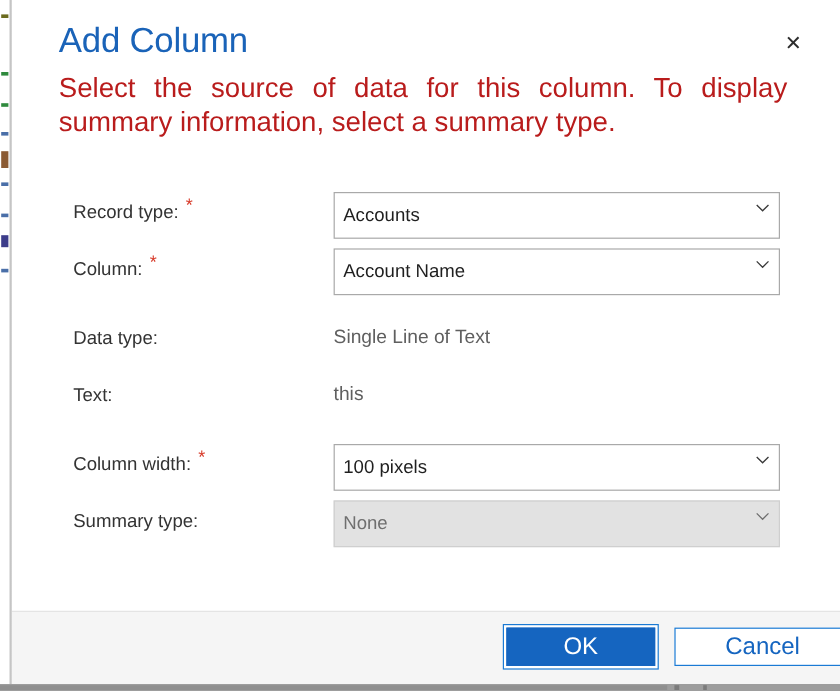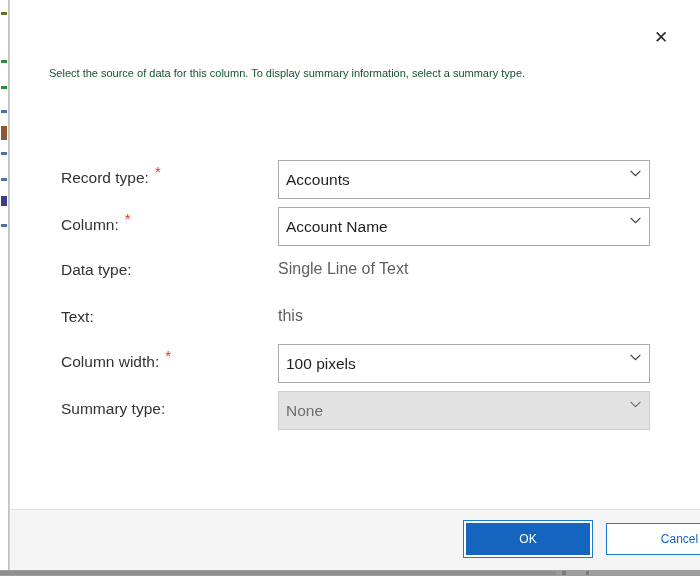--- a/index.html
+++ b/index.html
@@ -92,39 +92,39 @@
     color: #2c2c2c;
     font-size: 17px;
     line-height: 1;
     font-family: "DejaVu Sans", sans-serif;
   }
   .dlg-desc {
     position: absolute;
     left: 39px;
     top: 59px;
     width: 607px;
-    font-size: 11px;
+    font-size: 23px;
     line-height: 28px;
-    color: #14532d;
+    color: #b91c1c;
     text-align: justify;
     text-justify: inter-word;
   }
 
   
   .form {
     position: absolute;
     left: 0;
     top: 160px;
     width: 690px;
   }
   .row {
     position: relative;
     height: 35px;
   }
-  .row.gap-top { margin-top: 10px; }
+  .row.gap-top { margin-top: 23px; }
   .row.gap-small { margin-top: 12px; }
 
   .lbl {
     position: absolute;
     left: 51px;
     top: 0;
     height: 35px;
     line-height: 35px;
     font-size: 15.5px;
     color: #333333;
@@ -200,28 +200,27 @@
     height: 60px;
     background: #f5f5f5;
     border-top: 1px solid #e4e4e4;
   }
   .btn {
     position: absolute;
     top: 13px;
     height: 32px;
     box-sizing: border-box;
     font-family: "Liberation Sans", sans-serif;
-    font-size: 12px;
+    font-size: 20px;
     cursor: pointer;
     display: flex;
     align-items: center;
     justify-content: center;
     border-radius: 0;
     padding: 0;
-    margin-left: 44px;
   }
   .btn-ok {
     left: 412px;
     width: 124px;
     background: #1565c0;
     color: #ffffff;
     border: 1px solid #1565c0;
     box-shadow: 0 0 0 2px #ffffff, 0 0 0 3px #1a7ad4;
   }
   .btn-cancel {
@@ -251,20 +250,21 @@
 <div id="bg-edge"></div>
 
 <div id="bg-bottom-scroll">
   <div class="thumb" style="left:0px; width:556px; background:#8f8f8f;"></div>
   <div class="thumb" style="left:562px; width:4px;"></div>
   <div class="thumb" style="left:586px; width:3px;"></div>
 </div>
 
 <div id="dialog">
 
+  <div class="dlg-title">Add Column</div>
 
   <div class="close-btn">✕</div>
 
   <div class="dlg-desc">Select the source of data for this column. To display summary information, select a summary type.</div>
 
   <div class="form">
 
     <div class="row">
       <div class="lbl">
         <span>Record type:</span><span class="req">*</span>

